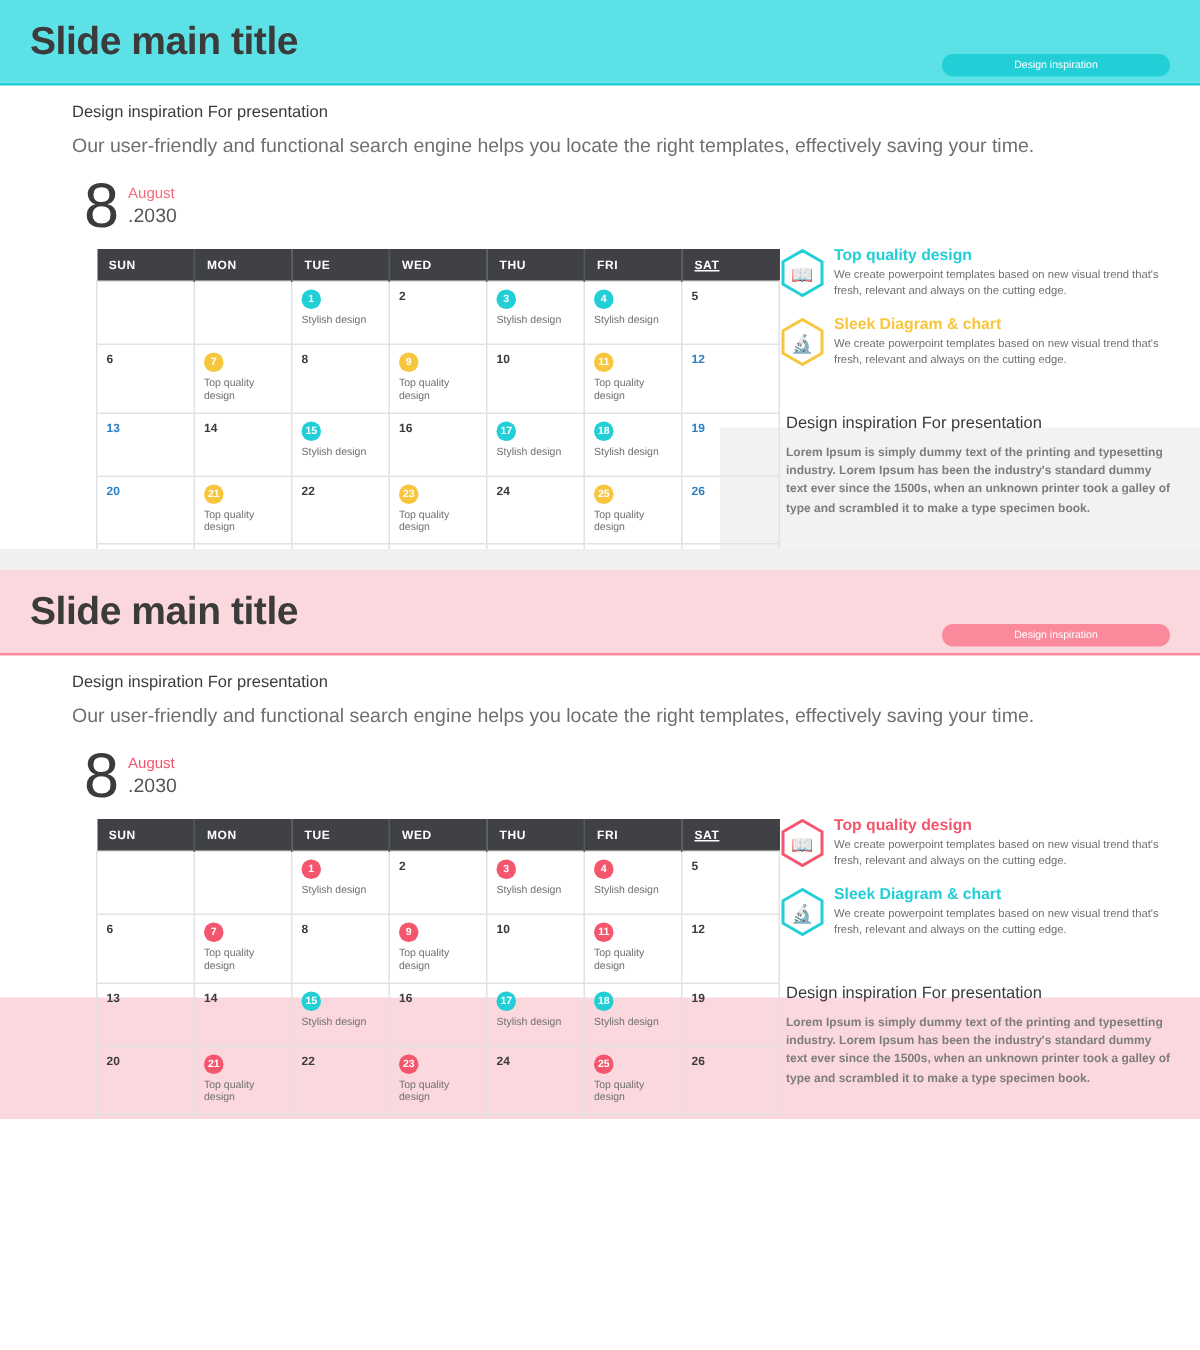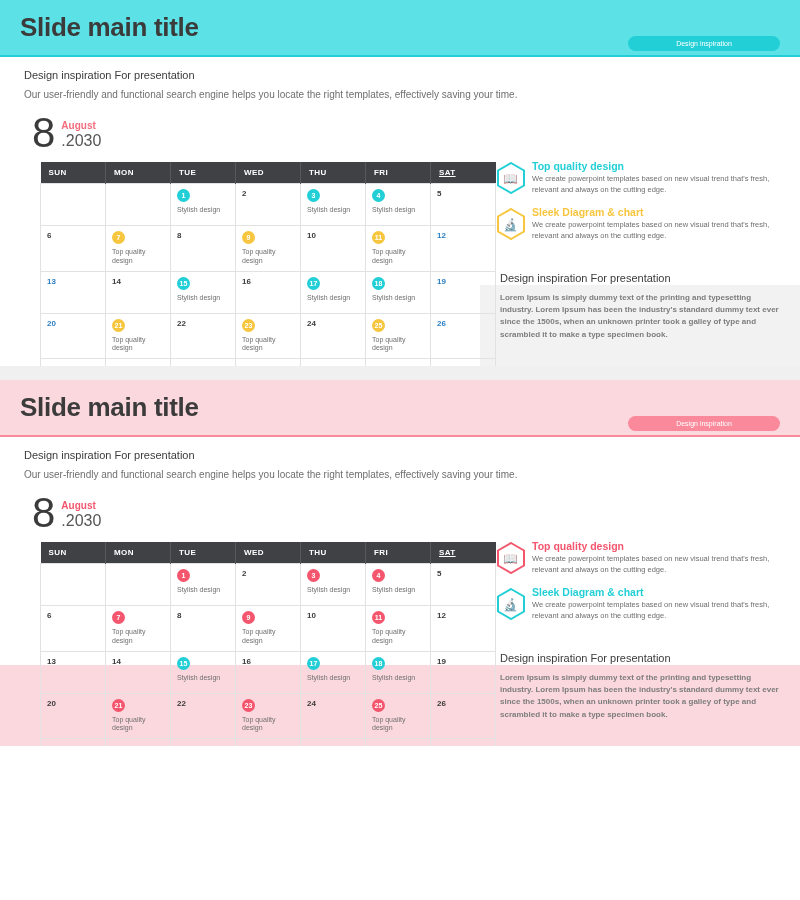--- a/index.html
+++ b/index.html
@@ -48,41 +48,41 @@
   .rule-pink { background: #fa8a9b; }
 
   
   .subhead {
     padding: 12px 24px 0 24px;
     font-size: 11px;
     color: #3b3b3b;
   }
   .subtext {
     padding: 8px 24px 0 24px;
-    font-size: 10px;
+    font-size: 13px;
     color: #6f6f6f;
   }
 
   
   .datewrap {
     margin: 14px 0 0 32px;
     display: flex;
     align-items: flex-start;
   }
   .bignum {
     font-size: 42px;
     line-height: 38px;
     color: #3b3b3b;
     font-weight: normal;
   }
   .datecol { margin-left: 6px; padding-top: 6px; }
-  .month { font-size: 10px; font-weight: bold; }
+  .month { font-size: 10px; font-weight: normal; }
   .month-cyan { color: #f26d7d; }
   .month-pink { color: #f4566e; }
-  .year { font-size: 16px; color: #555; margin-top: 1px; text-align: center; }
+  .year { font-size: 13px; color: #555; margin-top: 1px; text-align: center; }
 
   
   .body { display: flex; padding: 0 0 0 0; }
   .left { width: 480px; padding-left: 40px; }
   .right { flex: 1; padding: 0 14px 0 14px; }
 
   
   table.cal {
     width: 456px;
     border-collapse: collapse;
@@ -152,21 +152,21 @@
   }
   .shade-pink {
     position: absolute;
     left: 0;
     top: 285px;
     width: 800px;
     height: 165px;
     background: #fbd8dd;
     z-index: 0;
   }
-  .content-layer { position: relative; z-index: 2; }
+  .content-layer { position: relative; z-index: 2; margin-left: 24px; }
 
   .gap { height: 14px; background: #f0f0f0; }
 </style>
 </head>
 <body>
 
 <div class="page">
   <div class="shade"></div>
 
   <div class="hdr hdr-cyan">

